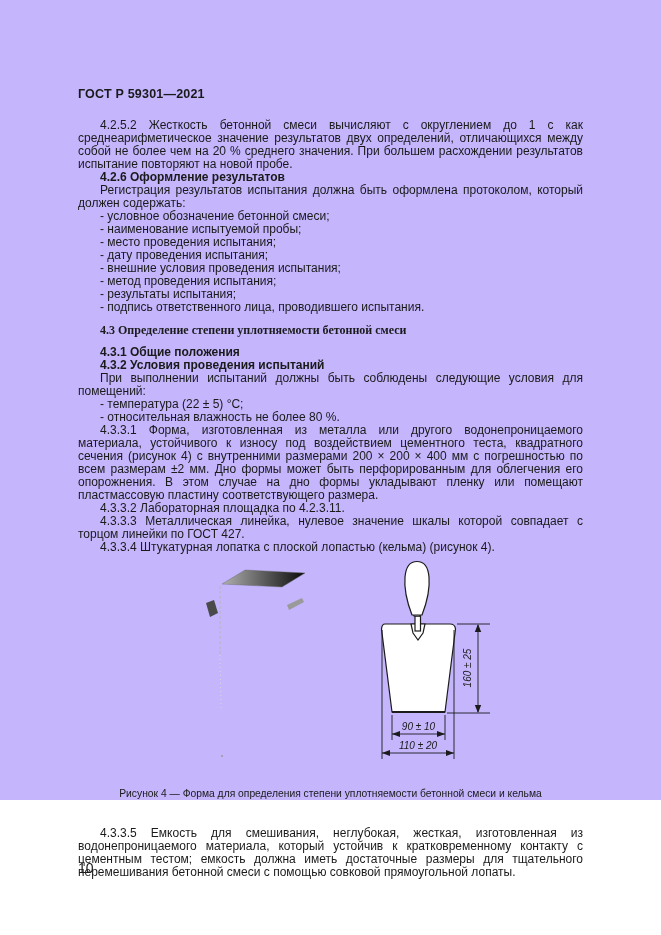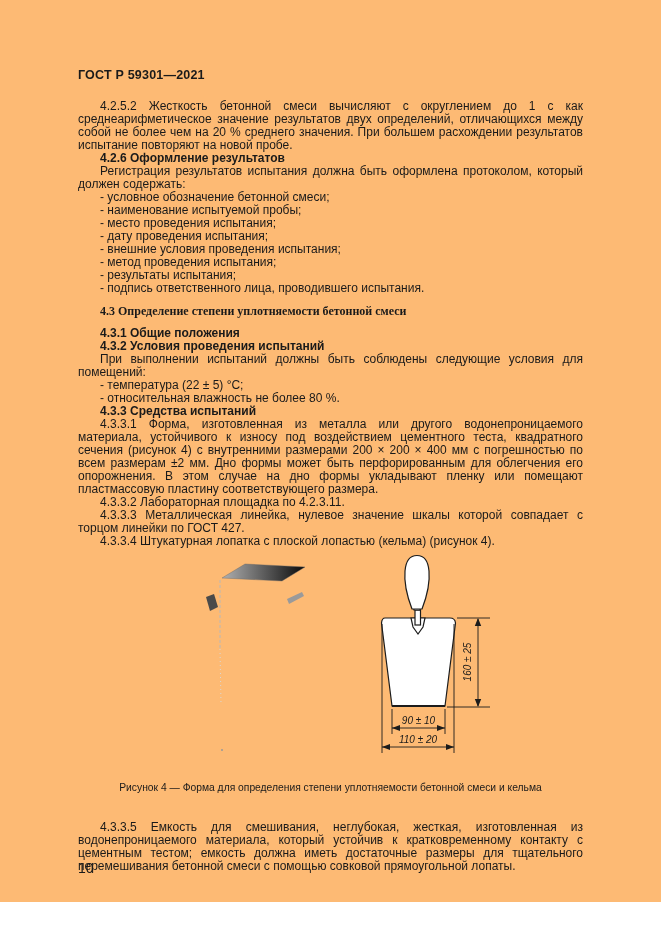--- a/index.html
+++ b/index.html
@@ -1,22 +1,22 @@
 <!DOCTYPE html>
 <html><head>
 <meta charset="utf-8">
 <style>
   html,body{margin:0;padding:0;background:#ffffff;}
   body{
     width:661px;height:935px;overflow:hidden;position:relative;
     font-family:"Liberation Sans", sans-serif;color:#1a1a1a;
   }
   .page{
-    position:absolute;left:0;top:0;width:661px;height:902px;
-    padding:68px 78px 0 78px;box-sizing:border-box;background:#fdba74;
+    position:absolute;left:0;top:0;width:661px;height:800px;
+    padding:87px 78px 0 78px;box-sizing:border-box;background:#c4b5fd;
   }
   .header{
     font-size:12.5px;font-weight:bold;letter-spacing:.2px;margin:0 0 18px 0;
     line-height:14px;
   }
   p{margin:0;}
   .body{
     font-size:12px;line-height:13px;text-align:justify;
   }
   .ind{text-indent:22px;}
@@ -52,21 +52,20 @@
   <p class="body ind">- метод проведения испытания;</p>
   <p class="body ind">- результаты испытания;</p>
   <p class="body ind">- подпись ответственного лица, проводившего испытания.</p>
 
   <p class="body ind bold h43">4.3 Определение степени уплотняемости бетонной смеси</p>
   <p class="body ind bold">4.3.1 Общие положения</p>
   <p class="body ind bold">4.3.2 Условия проведения испытаний</p>
   <p class="body ind">При выполнении испытаний должны быть соблюдены следующие условия для помещений:</p>
   <p class="body ind">- температура (22 ± 5) °С;</p>
   <p class="body ind">- относительная влажность не более 80 %.</p>
-  <p class="body ind bold">4.3.3 Средства испытаний</p>
   <p class="body ind">4.3.3.1 Форма, изготовленная из металла или другого водонепроницаемого материала, устойчи­вого к износу под воздействием цементного теста, квадратного сечения (рисунок 4) с внутренними раз­мерами 200 × 200 × 400 мм с погрешностью по всем размерам ±2 мм. Дно формы может быть перфо­рированным для облегчения его опорожнения. В этом случае на дно формы укладывают пленку или помещают пластмассовую пластину соответствующего размера.</p>
   <p class="body ind">4.3.3.2 Лабораторная площадка по 4.2.3.11.</p>
   <p class="body ind">4.3.3.3 Металлическая линейка, нулевое значение шкалы которой совпадает с торцом линейки по ГОСТ 427.</p>
   <p class="body ind">4.3.3.4 Штукатурная лопатка с плоской лопастью (кельма) (рисунок 4).</p>
 
   <div class="figure">
     <svg width="505" height="215" viewBox="0 0 505 215">
       <defs>
         <linearGradient id="rimGrad" x1="0" y1="0" x2="1" y2="0">
           <stop offset="0" stop-color="#b0b0b0"></stop>

